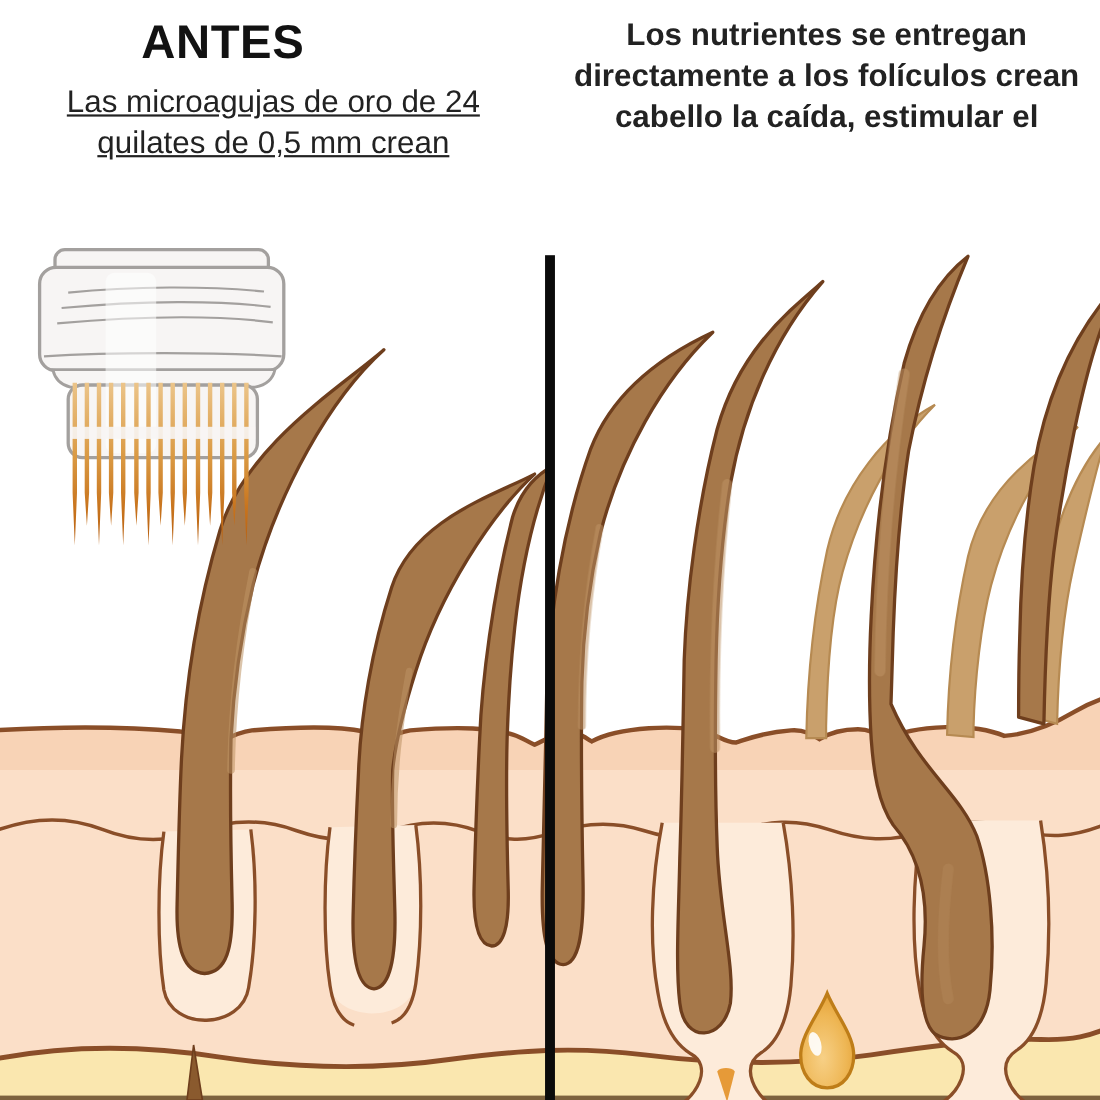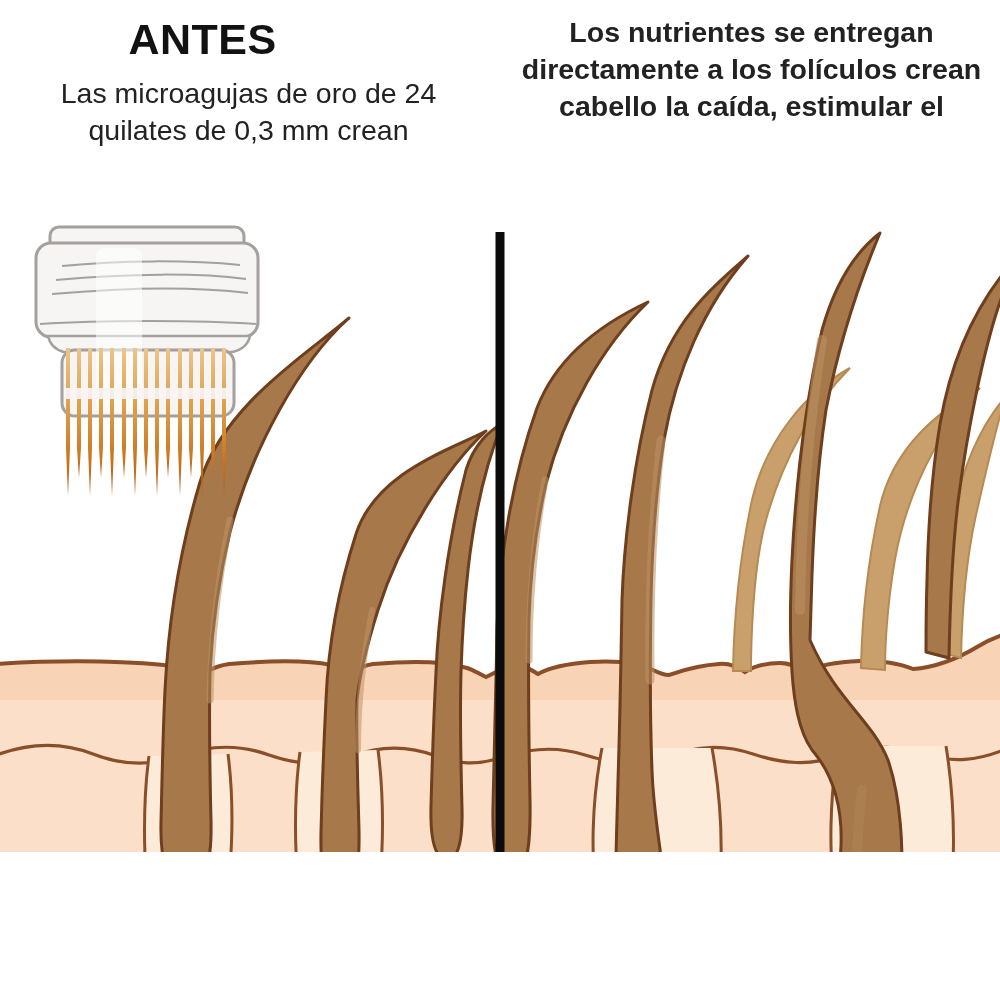--- a/index.html
+++ b/index.html
@@ -1,29 +1,29 @@
 <!DOCTYPE html>
 <html><head>
 <meta charset="utf-8">
 <style>
   html,body{margin:0;padding:0;background:#ffffff;}
   .canvas{
-    position:relative;width:1000px;height:852px;overflow:hidden;
+    position:relative;width:1000px;height:1000px;overflow:hidden;
     background:#ffffff;font-family:"Liberation Sans", sans-serif;
   }
   .panel-text{position:absolute;top:0;text-align:center;}
   .panel-text.left{left:0;width:497px;}
   .panel-text.right{left:503px;width:497px;}
   .panel-title{
     margin:0;padding-top:18px;font-size:43px;font-weight:bold;
     letter-spacing:.5px;color:#121212;line-height:1.0;
   }
   .panel-text.left .panel-title{transform:translateX(-46px);}
   .panel-desc{margin-top:14px;font-size:28.5px;line-height:37px;color:#222222;}
-  .panel-text.left .panel-desc{padding:0 18px;}
+  .panel-text.left .panel-desc{padding:0 18px;text-decoration:underline;}
   .panel-text.right .panel-desc{padding:0 2px;font-weight:bold;}
   .illustration{position:absolute;left:0;top:0;width:1000px;height:1000px;}
 </style>
 </head>
 <body>
 
 <div class="canvas">
 
   <svg class="illustration" viewBox="0 0 1000 1000">
     <defs>
@@ -131,21 +131,21 @@
       <rect x="64" y="388" width="168" height="11" fill="#F7F5F4" opacity="0.9"></rect>
     </g>
 
     <rect x="495.5" y="232" width="9" height="768" fill="#0B0B0B"></rect>
   </svg>
 
   <div class="panel-text left">
     <h1 class="panel-title">ANTES</h1>
     <div class="panel-desc">
       <div>Las microagujas de oro de 24</div>
-      <div>quilates de 0,3 mm crean</div>
+      <div>quilates de 0,5 mm crean</div>
     </div>
   </div>
 
   <div class="panel-text right">
     <div class="panel-desc">
       <div>Los nutrientes se entregan</div>
       <div>directamente a los folículos crean</div>
       <div>cabello la caída, estimular el</div>
     </div>
   </div>

